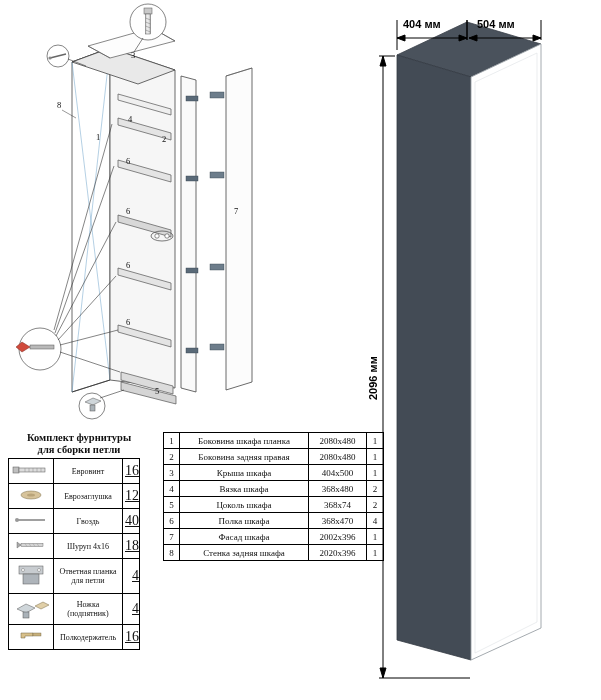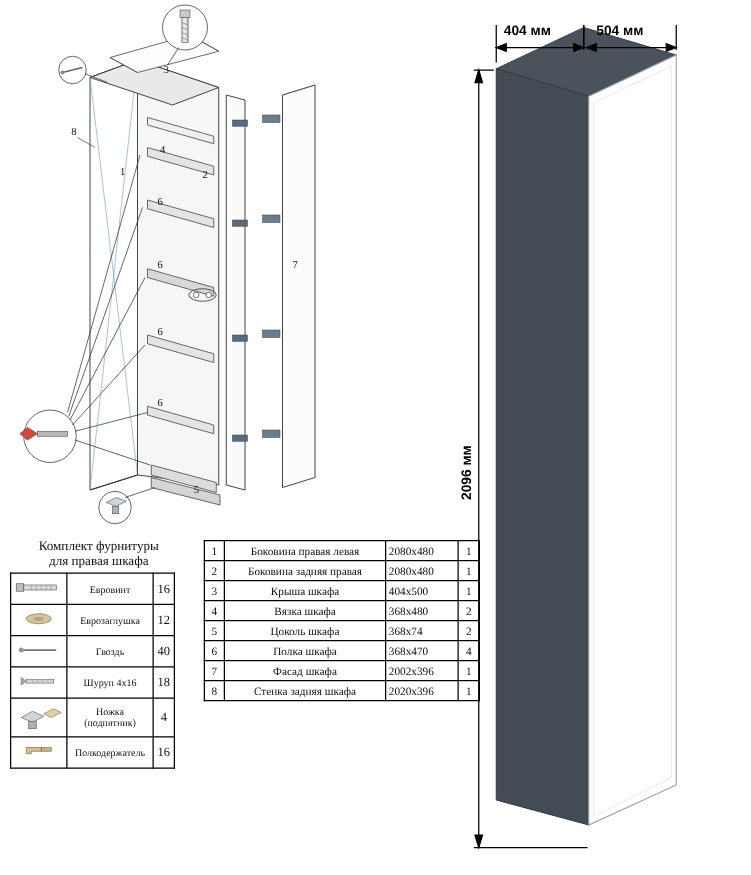--- a/index.html
+++ b/index.html
@@ -12,45 +12,45 @@
     overflow:hidden;
   }
   .root{position:absolute;left:0;top:0;width:601px;height:700px;}
 
   
   #assembly{position:absolute;left:0;top:0;width:345px;height:420px;}
 
   
   #hw-title{
     position:absolute;left:18px;top:432px;width:122px;
-    text-align:center;font-size:10.5px;line-height:12px;font-weight:normal;
+    text-align:center;font-size:10.5px;line-height:12px;font-weight:bold;
   }
   #hw-table{
     position:absolute;left:8px;top:458px;
     border-collapse:collapse;font-size:8px;
   }
   #hw-table td{
     border:1px solid #000;padding:0;vertical-align:middle;
     height:22px;
   }
   #hw-table td.ico{width:44px;text-align:center;}
   #hw-table td.lbl{width:64px;text-align:center;font-size:8px;line-height:9px;padding:1px 2px;}
-  #hw-table td.qty{width:16px;text-align:center;font-size:10px;}
+  #hw-table td.qty{width:16px;text-align:right;font-size:14px;text-decoration:underline;}
 
   
   #parts-table{
     position:absolute;left:163px;top:432px;
     border-collapse:collapse;font-size:9px;
   }
   #parts-table td{
     border:1px solid #000;padding:1px 2px;height:13px;
   }
   #parts-table td.n{width:11px;text-align:center;}
   #parts-table td.nm{width:124px;text-align:center;white-space:nowrap;}
-  #parts-table td.sz{width:53px;text-align:left;}
+  #parts-table td.sz{width:53px;text-align:center;}
   #parts-table td.q{width:12px;text-align:center;}
 
   
   #cabinet{position:absolute;left:345px;top:0;width:256px;height:512px;}
   .dimtxt{font-family:"Liberation Sans", sans-serif;font-weight:bold;font-size:11px;}
   .numlab{font-family:"Liberation Serif", serif;font-size:8.5px;}
 </style>
 </head>
 <body>
 
@@ -181,21 +181,21 @@
         <text x="57" y="108">8</text>
       </g>
       <g stroke="#333" stroke-width="0.5">
         <line x1="62" y1="110" x2="76" y2="118"></line>
       </g>
     </svg>
   </div>
 
   <div id="hw-title">
     <div>Комплект фурнитуры</div>
-    <div>для правая шкафа</div>
+    <div>для сборки петли</div>
   </div>
 
   <table id="hw-table">
     <tbody>
       <tr>
         <td class="ico">
           <svg width="40" height="14">
               <rect x="2" y="4" width="6" height="6" fill="#bfbfbf" stroke="#555" stroke-width="0.5"></rect>
               <rect x="8" y="5" width="26" height="4" fill="#dcdcdc" stroke="#555" stroke-width="0.5"></rect>
               <g stroke="#888" stroke-width="0.5">
@@ -240,20 +240,32 @@
                 <line x1="18" y1="5.5" x2="20" y2="8.5"></line>
                 <line x1="22" y1="5.5" x2="24" y2="8.5"></line>
                 <line x1="26" y1="5.5" x2="28" y2="8.5"></line>
               </g>
             </svg>
         </td>
         <td class="lbl">Шуруп 4х16</td>
         <td class="qty">18</td>
       </tr>
       <tr>
+        <td class="ico" style="height:34px">
+          <svg width="40" height="30">
+              <rect x="8" y="6" width="24" height="8" fill="#c8ccd0" stroke="#555" stroke-width="0.5"></rect>
+              <rect x="12" y="14" width="16" height="10" fill="#aeb4ba" stroke="#555" stroke-width="0.5"></rect>
+              <circle cx="12" cy="10" r="1.5" fill="#fff" stroke="#555" stroke-width="0.4"></circle>
+              <circle cx="28" cy="10" r="1.5" fill="#fff" stroke="#555" stroke-width="0.4"></circle>
+            </svg>
+        </td>
+        <td class="lbl">Ответная планка для петли</td>
+        <td class="qty">4</td>
+      </tr>
+      <tr>
         <td class="ico" style="height:30px">
           <svg width="40" height="26">
               <path d="M6,14 l9,-5 l9,4 l-9,5 z" fill="#cfd6da" stroke="#555" stroke-width="0.5"></path>
               <rect x="12" y="17" width="6" height="6" fill="#aab2b8" stroke="#555" stroke-width="0.5"></rect>
               <path d="M24,11 l8,-4 l6,3 l-8,4 z" fill="#e0cfa8" stroke="#7a6c48" stroke-width="0.5"></path>
             </svg>
         </td>
         <td class="lbl">Ножка (подпятник)</td>
         <td class="qty">4</td>
       </tr>
@@ -268,21 +280,21 @@
         <td class="qty">16</td>
       </tr>
 
     </tbody>
   </table>
 
   <table id="parts-table">
     <tbody>
       <tr>
         <td class="n">1</td>
-        <td class="nm">Боковина правая левая</td>
+        <td class="nm">Боковина шкафа планка</td>
         <td class="sz">2080x480</td>
         <td class="q">1</td>
       </tr>
       <tr>
         <td class="n">2</td>
         <td class="nm">Боковина задняя правая</td>
         <td class="sz">2080x480</td>
         <td class="q">1</td>
       </tr>
       <tr>

